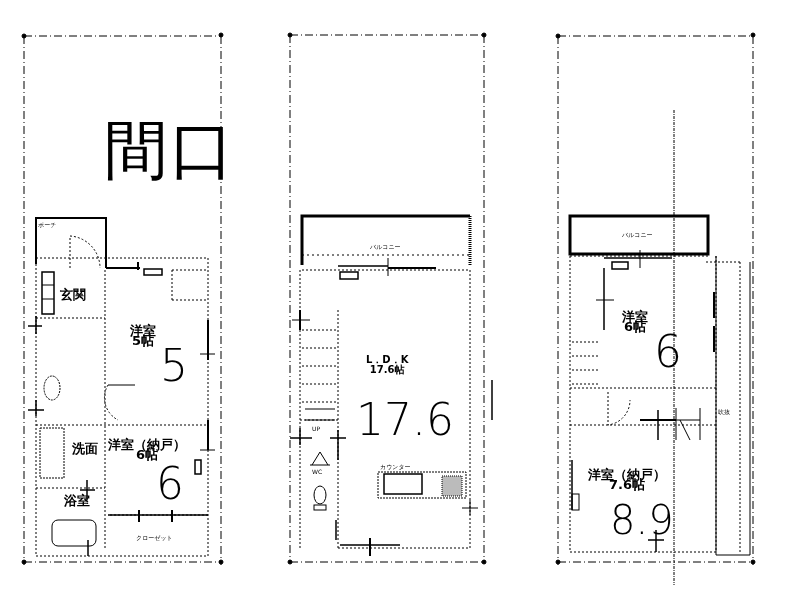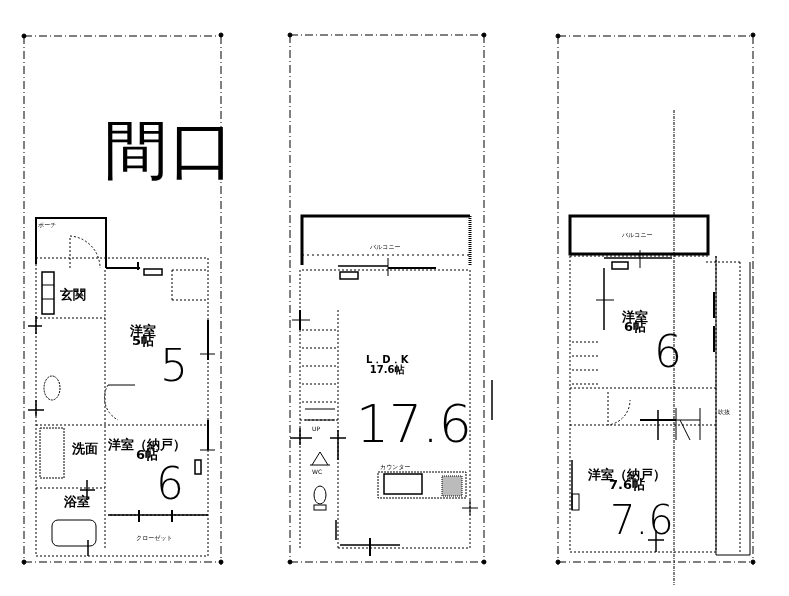--- a/index.html
+++ b/index.html
@@ -197,39 +197,39 @@
 <div class="hand" style="left:160px;top:344px;font-size:44px;">5</div>
 
 <div class="lbl" style="left:108px;top:440px;">
   <div>洋室（納戸）</div>
   <div>6帖</div>
 </div>
 <div class="hand" style="left:156px;top:462px;font-size:44px;">6</div>
 
 <div class="lbl" style="left:60px;top:290px;">玄関</div>
 <div class="lbl" style="left:72px;top:444px;">洗面</div>
-<div class="lbl" style="left:64px;top:497px;">浴室</div>
+<div class="lbl" style="left:64px;top:497px;font-family:Liberation Mono, monospace;">浴室</div>
 <div class="small" style="left:38px;top:221px;">ポーチ</div>
 <div class="small" style="left:136px;top:534px;">クローゼット</div>
 
 <div class="lbl" style="left:366px;top:355px;font-size:10px;">
   <div>L．D．K</div>
   <div>17.6帖</div>
 </div>
-<div class="hand" style="left:356px;top:398px;font-size:52px;">17.6</div>
+<div class="hand" style="left:356px;top:398px;font-size:44px;">17.6</div>
 <div class="small" style="left:370px;top:243px;">バルコニー</div>
 <div class="small" style="left:312px;top:468px;">WC</div>
 <div class="small" style="left:312px;top:425px;">UP</div>
 <div class="small" style="left:380px;top:463px;">カウンター</div>
 
 <div class="lbl" style="left:622px;top:312px;">
   <div>洋室</div>
   <div>6帖</div>
 </div>
 <div class="hand" style="left:654px;top:330px;font-size:44px;">6</div>
 
 <div class="lbl" style="left:588px;top:470px;">
   <div>洋室（納戸）</div>
   <div>7.6帖</div>
 </div>
-<div class="hand" style="left:610px;top:500px;font-size:40px;">7.6</div>
+<div class="hand" style="left:610px;top:500px;font-size:40px;">8.9</div>
 <div class="small" style="left:622px;top:231px;">バルコニー</div>
 <div class="small" style="left:718px;top:408px;">吹抜</div>
 
 </body></html>

